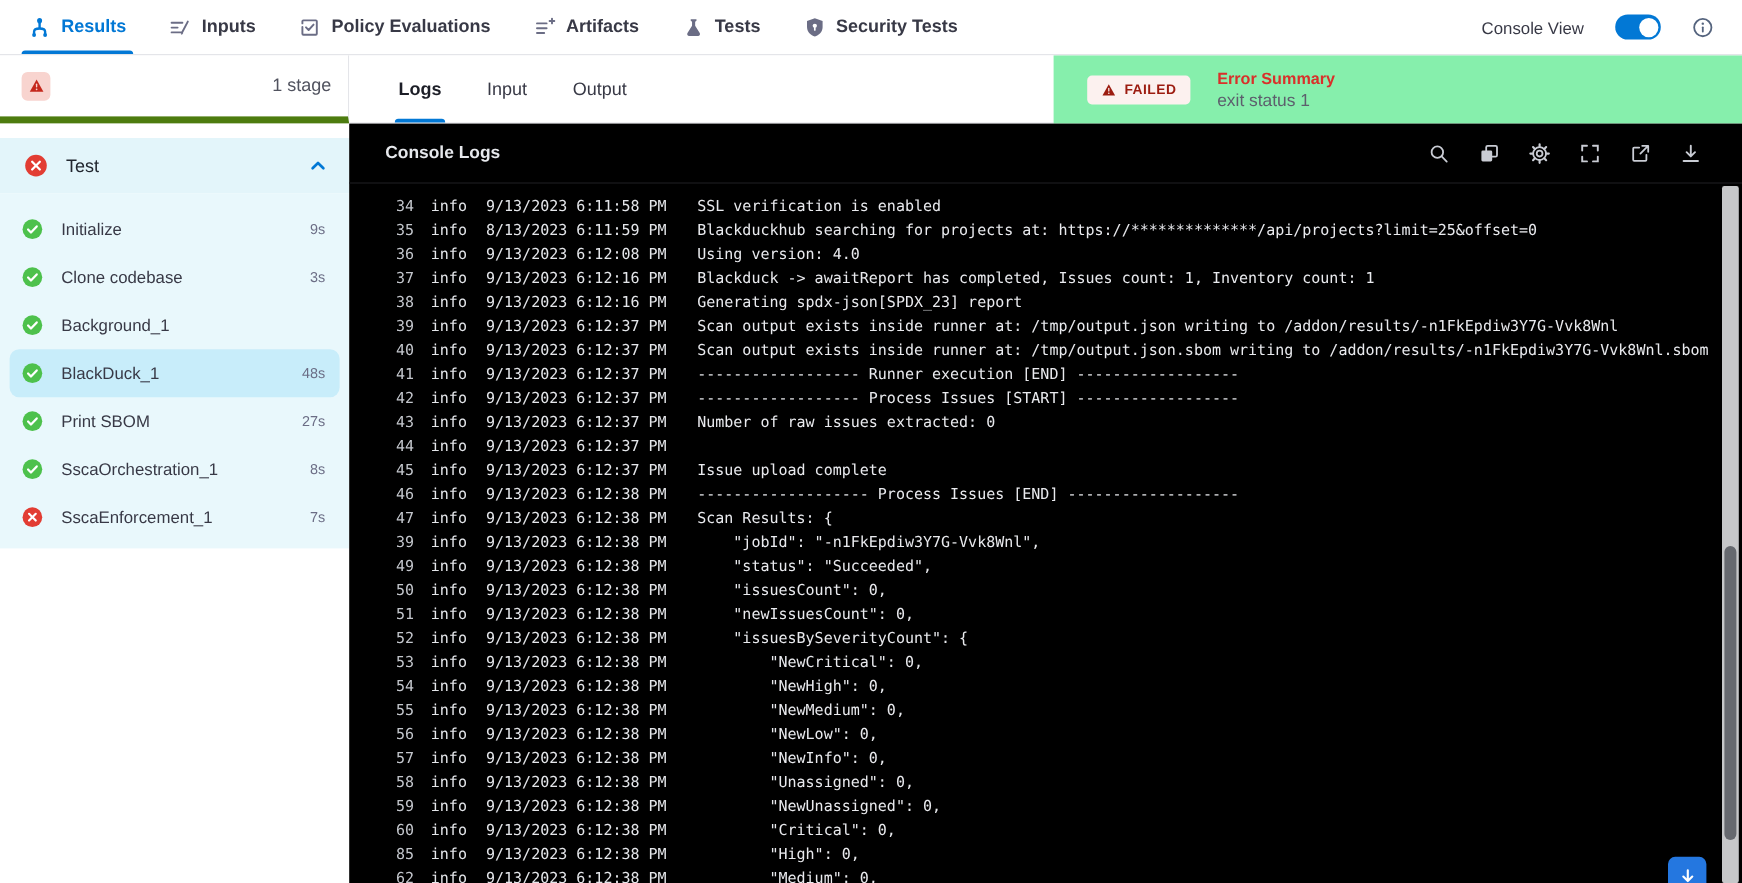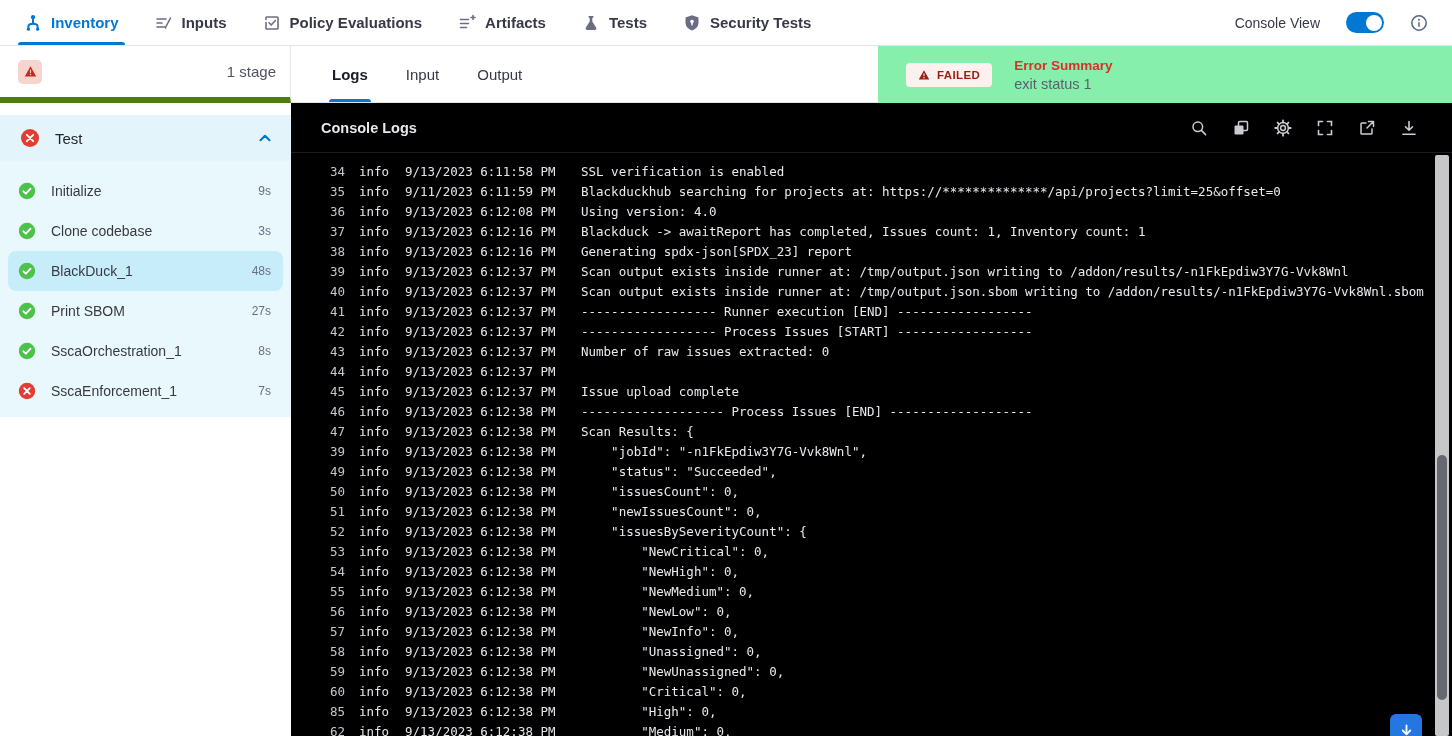--- a/index.html
+++ b/index.html
@@ -107,21 +107,21 @@
         <div class="nav-tab active">
           <span class="tab-icon">
             <svg viewBox="0 0 18 18" fill="none">
               <circle cx="9" cy="3.2" r="2.1" fill="currentColor"></circle>
               <path d="M9 5.4v4" stroke="currentColor" stroke-width="2" stroke-linecap="round"></path>
               <path d="M4.4 15v-2.6c0-1.7 2-2.6 4.6-2.6s4.6.9 4.6 2.6V15" stroke="currentColor" stroke-width="2" stroke-linecap="round"></path>
               <circle cx="4.4" cy="15.2" r="1.6" fill="currentColor"></circle>
               <circle cx="13.6" cy="15.2" r="1.6" fill="currentColor"></circle>
             </svg>
           </span>
-          <span>Inventory</span>
+          <span>Results</span>
         </div>
         <div class="nav-tab">
           <span class="tab-icon">
             <svg viewBox="0 0 18 18" fill="none" stroke="currentColor" stroke-width="1.6" stroke-linecap="round">
               <path d="M2 5h9M2 9h5M2 13h8"></path>
               <path d="M10.5 13.5 15.5 4"></path>
               <path d="M9.8 15.2l.7-1.7 1.2.6z" fill="currentColor" stroke="none"></path>
             </svg>
           </span>
           <span>Inputs</span>
@@ -239,20 +239,30 @@
         <div class="step-row">
           <span class="sp-icon">
             <svg viewBox="0 0 18 18">
               <circle cx="9" cy="9" r="8.2" fill="#4dc14c"></circle>
               <path d="M5.4 9.3l2.4 2.4 4.8-5" stroke="#fff" stroke-width="1.9" fill="none" stroke-linecap="round" stroke-linejoin="round"></path>
             </svg>
           </span>
           <span class="step-name">Clone codebase</span>
           <span class="step-dur">3s</span>
         </div>
+        <div class="step-row">
+          <span class="sp-icon">
+            <svg viewBox="0 0 18 18">
+              <circle cx="9" cy="9" r="8.2" fill="#4dc14c"></circle>
+              <path d="M5.4 9.3l2.4 2.4 4.8-5" stroke="#fff" stroke-width="1.9" fill="none" stroke-linecap="round" stroke-linejoin="round"></path>
+            </svg>
+          </span>
+          <span class="step-name">Background_1</span>
+          <span class="step-dur"></span>
+        </div>
         <div class="step-row selected">
           <span class="sp-icon">
             <svg viewBox="0 0 18 18">
               <circle cx="9" cy="9" r="8.2" fill="#4dc14c"></circle>
               <path d="M5.4 9.3l2.4 2.4 4.8-5" stroke="#fff" stroke-width="1.9" fill="none" stroke-linecap="round" stroke-linejoin="round"></path>
             </svg>
           </span>
           <span class="step-name">BlackDuck_1</span>
           <span class="step-dur">48s</span>
         </div>
@@ -336,21 +346,21 @@
     <div class="log-view" id="logs">
         <div class="log-row">
           <span class="ln">34</span>
           <span class="lvl">info</span>
           <span class="time">9/13/2023 6:11:58 PM</span>
           <span class="msg">SSL verification is enabled</span>
         </div>
         <div class="log-row">
           <span class="ln">35</span>
           <span class="lvl">info</span>
-          <span class="time">9/11/2023 6:11:59 PM</span>
+          <span class="time">8/13/2023 6:11:59 PM</span>
           <span class="msg">Blackduckhub searching for projects at: https://**************/api/projects?limit=25&amp;offset=0</span>
         </div>
         <div class="log-row">
           <span class="ln">36</span>
           <span class="lvl">info</span>
           <span class="time">9/13/2023 6:12:08 PM</span>
           <span class="msg">Using version: 4.0</span>
         </div>
         <div class="log-row">
           <span class="ln">37</span>

